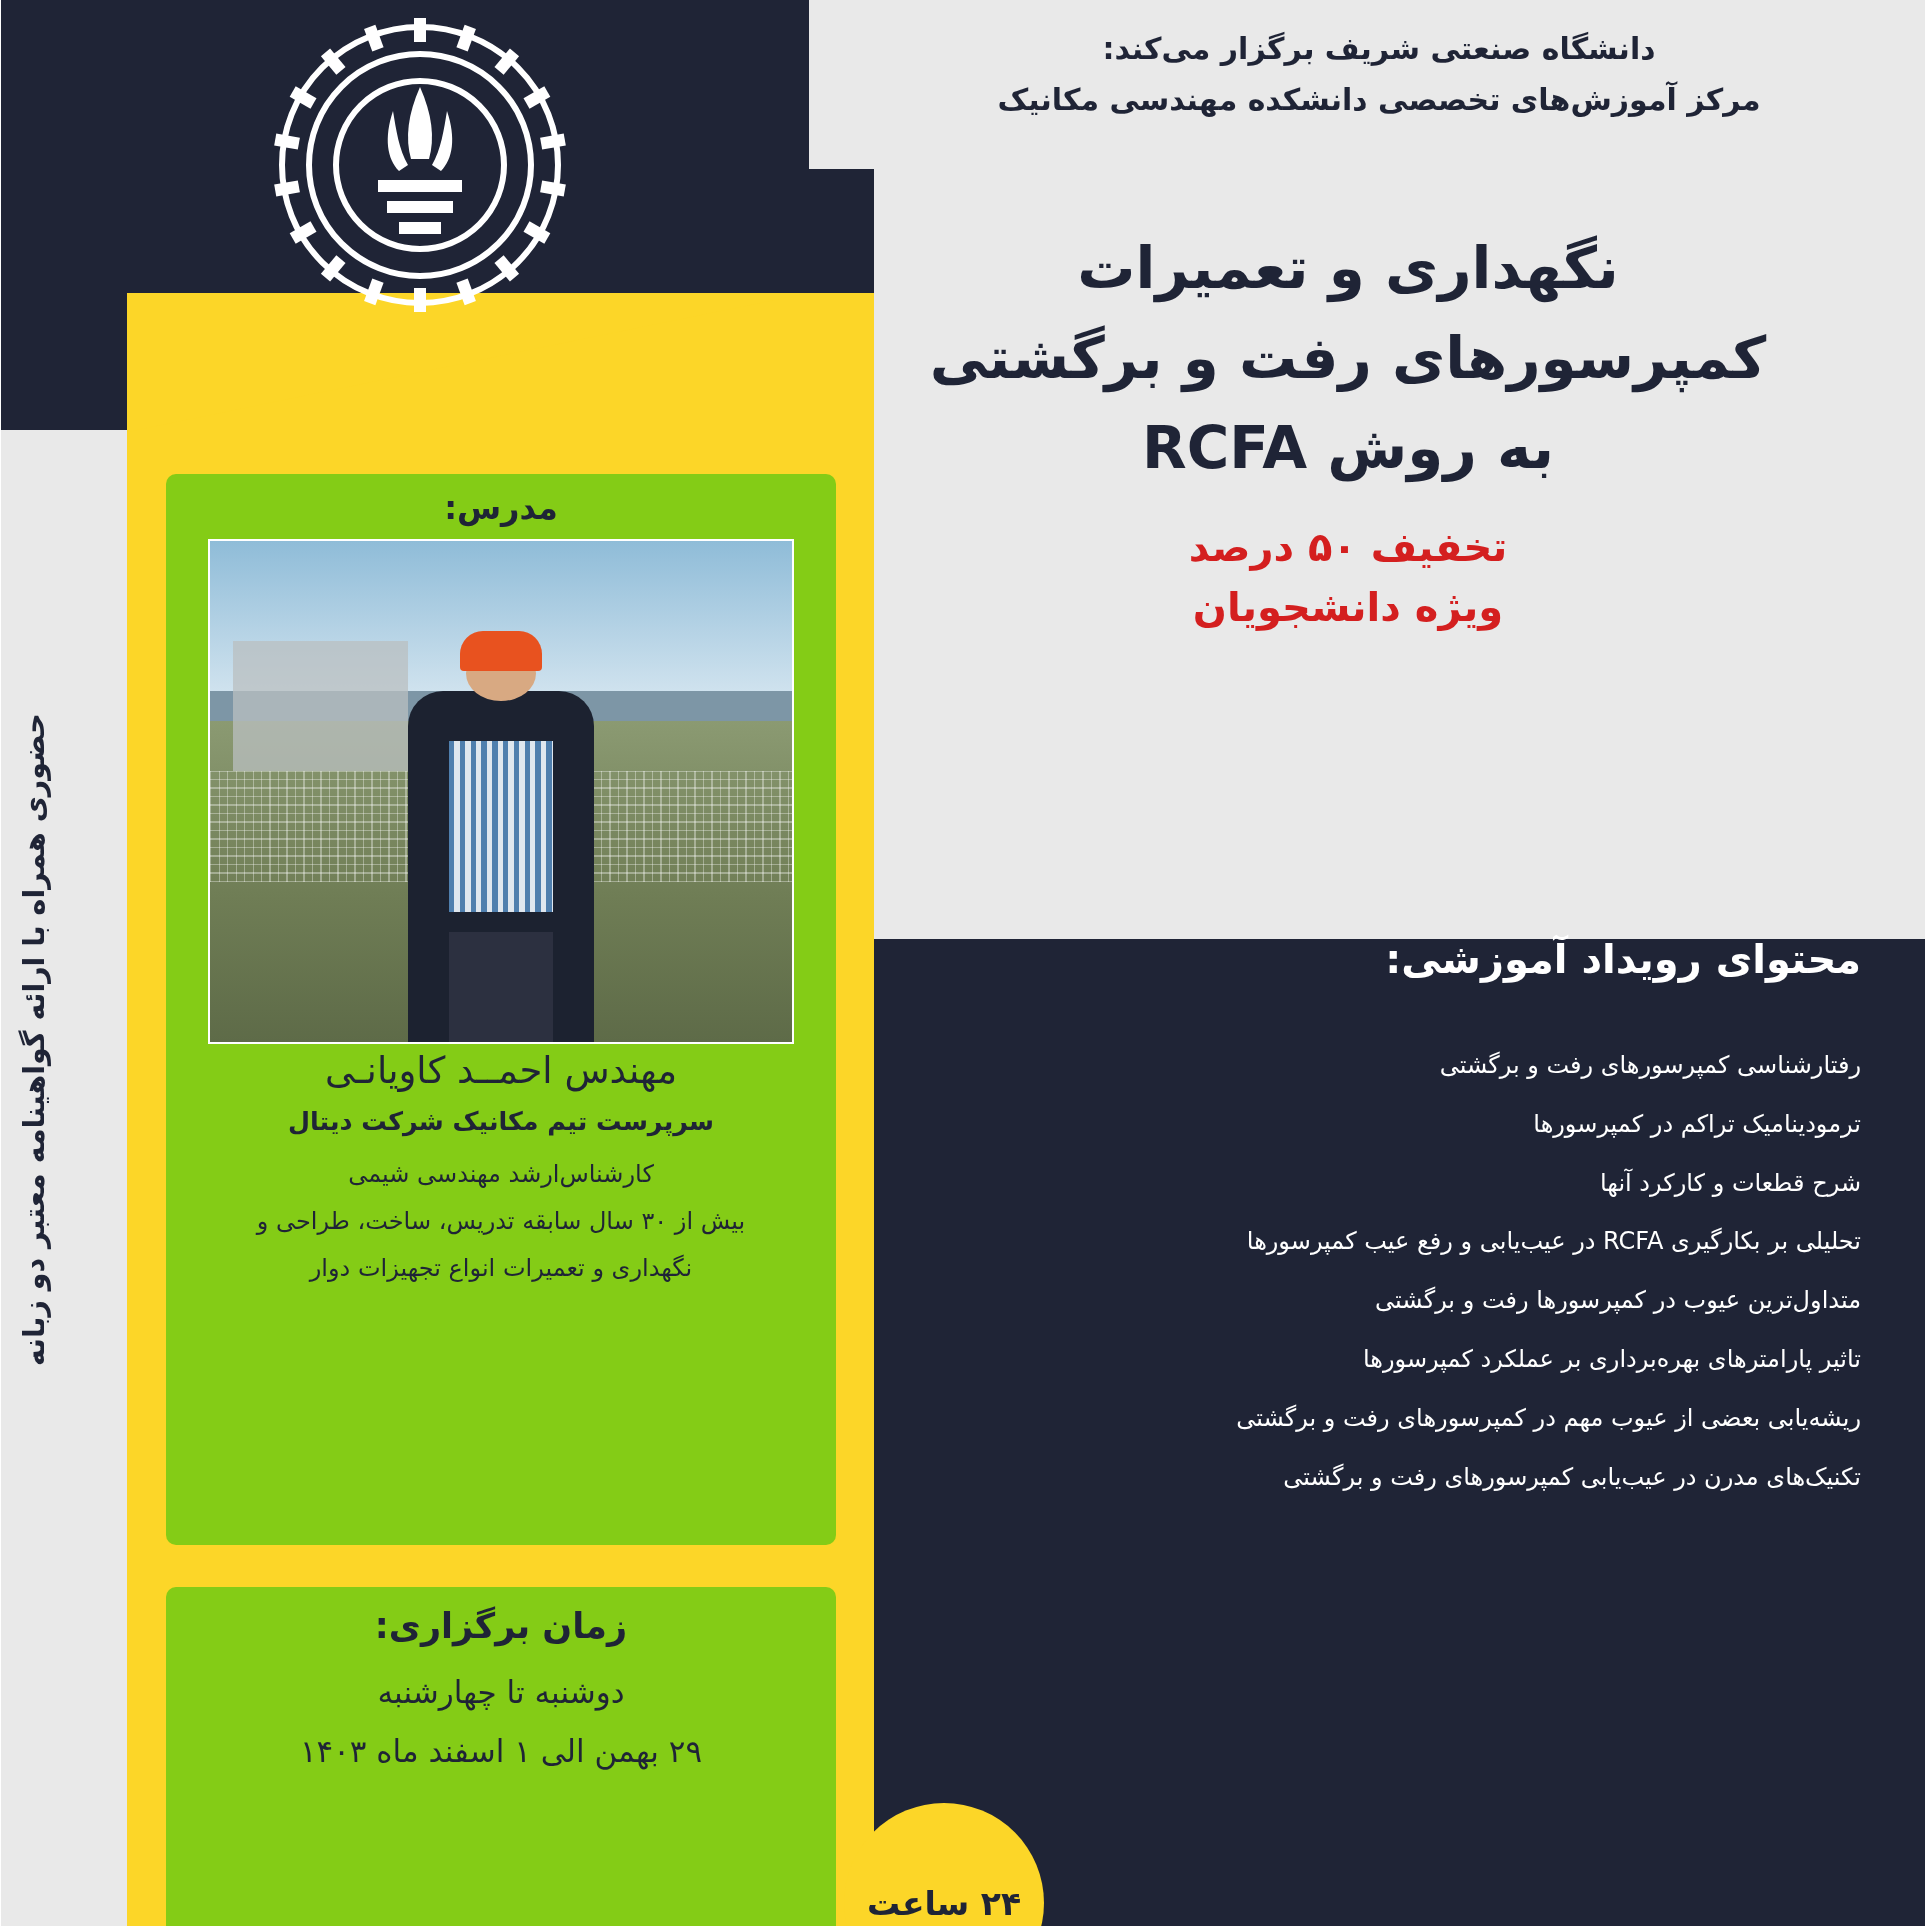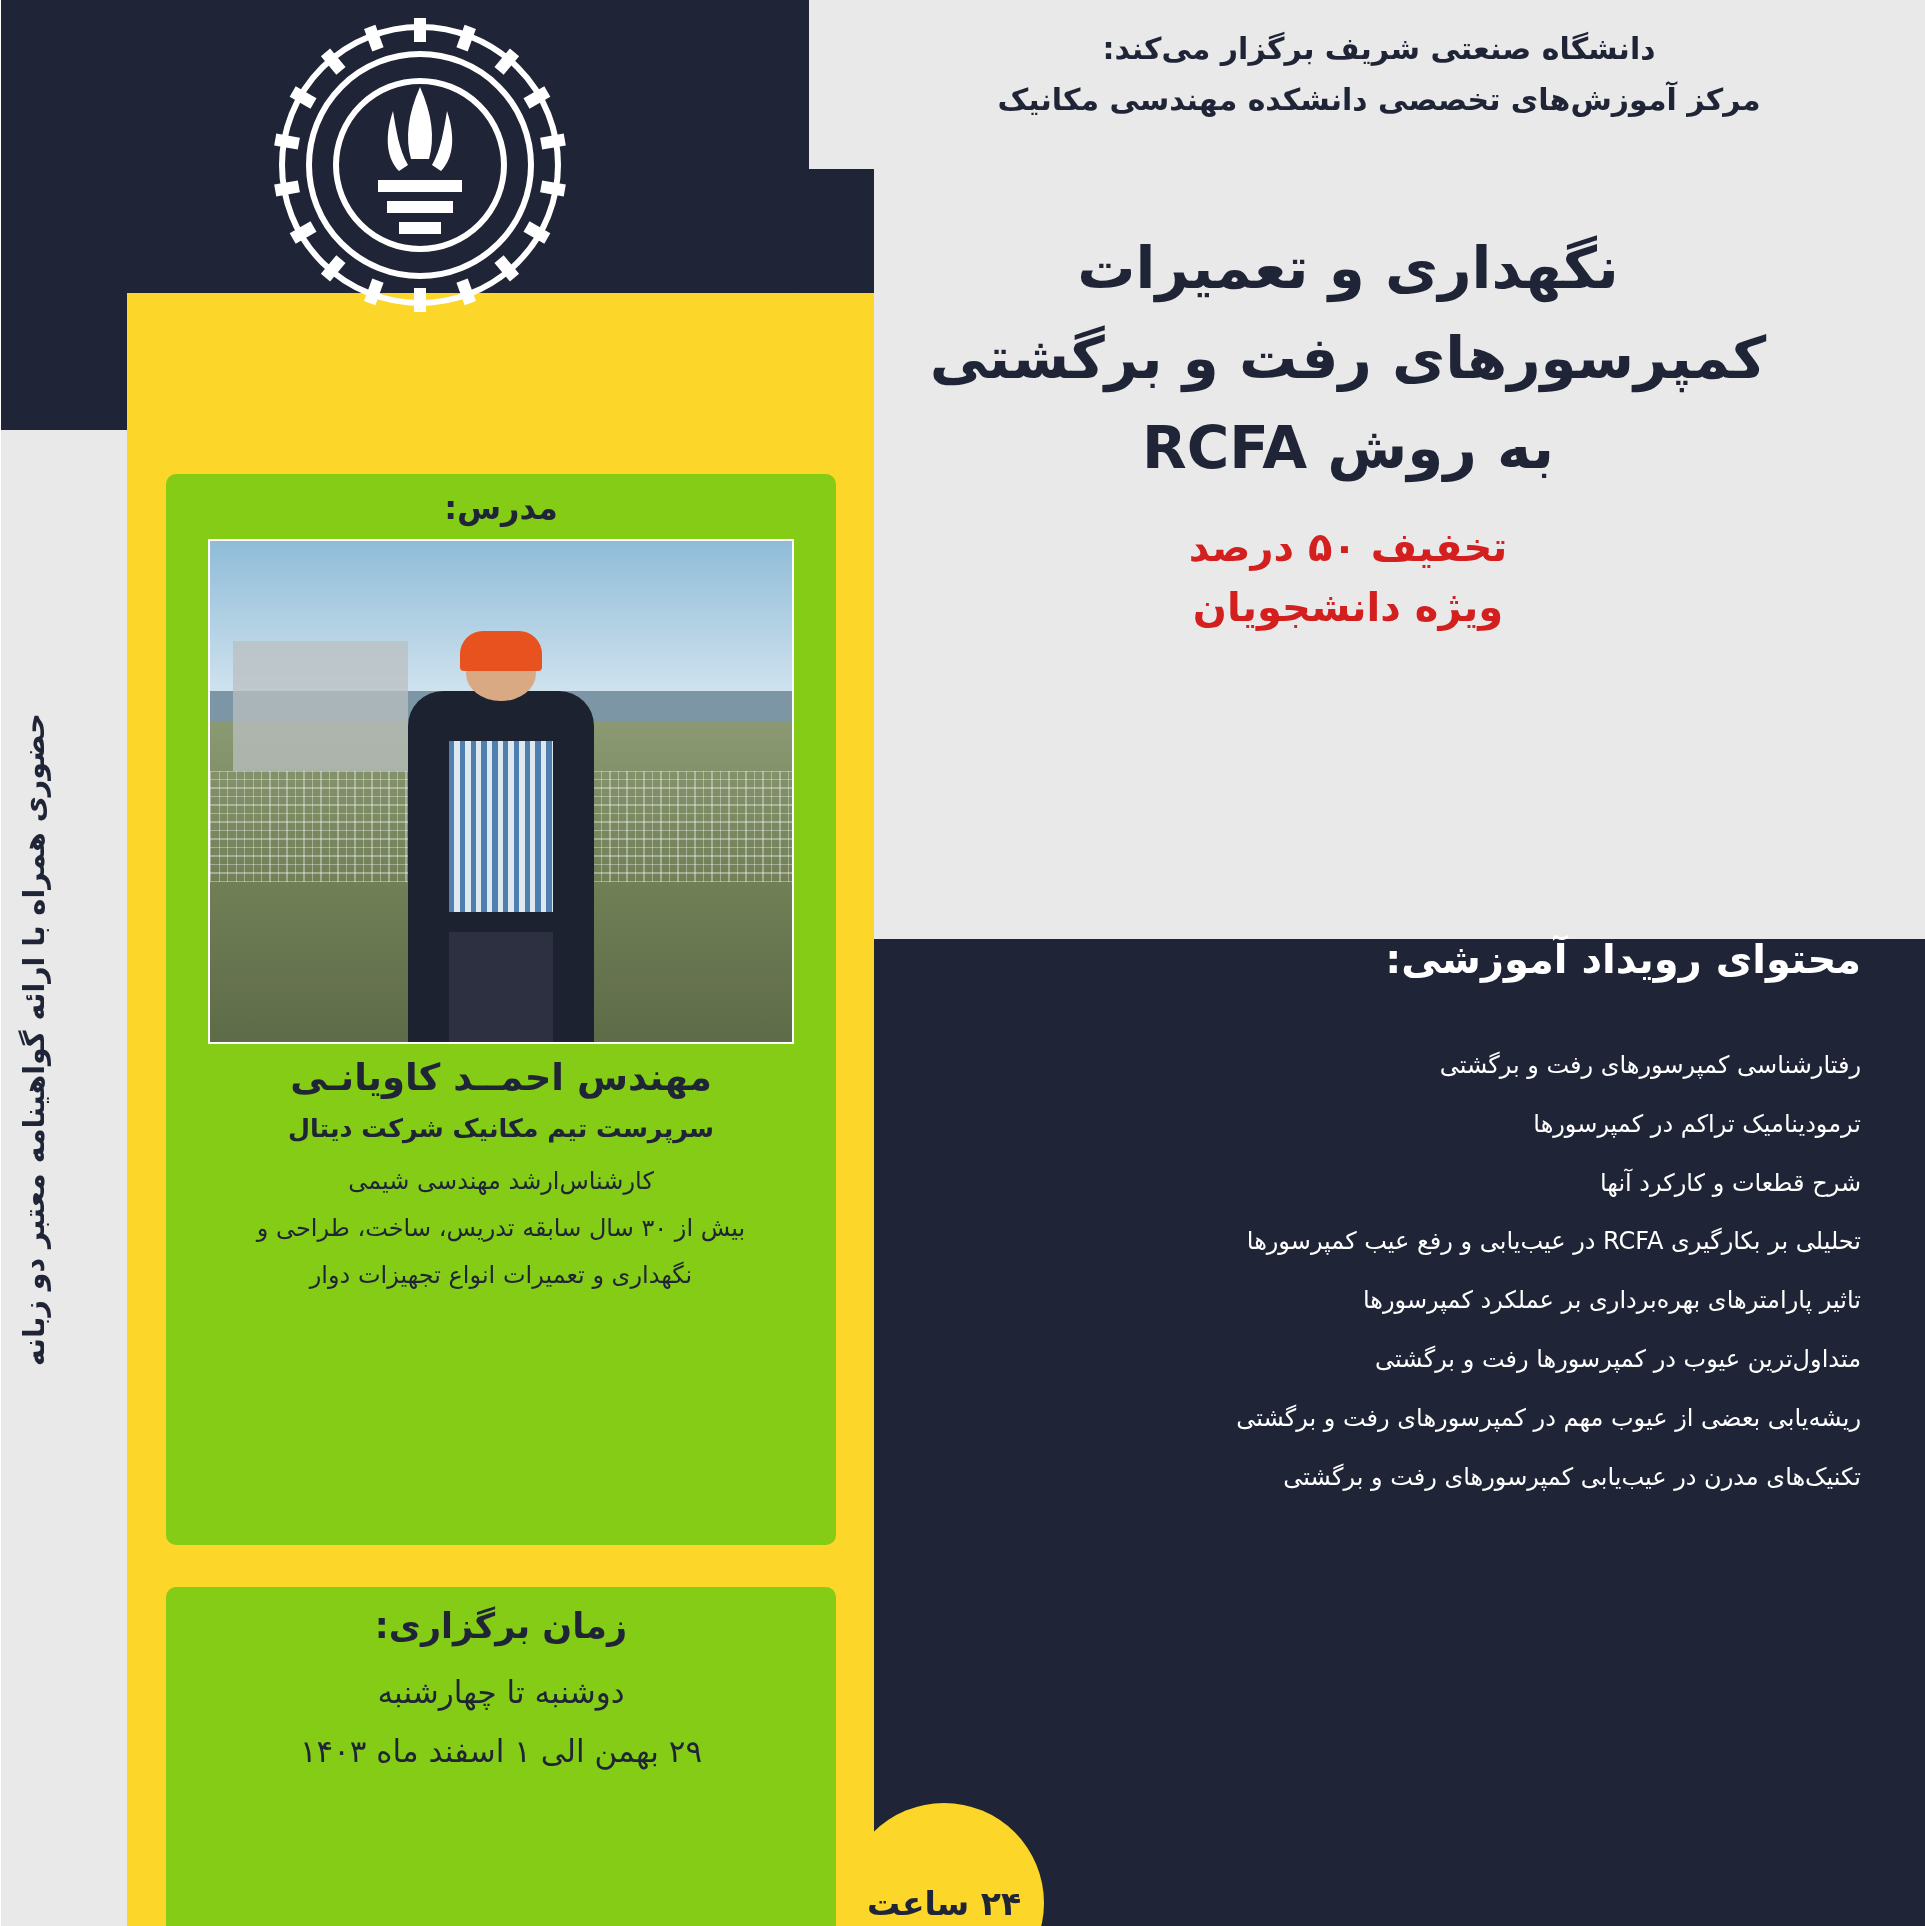--- a/index.html
+++ b/index.html
@@ -172,23 +172,23 @@
                 repeating-linear-gradient(0deg,rgba(0,0,0,.12) 0 5.4px,transparent 5.4px 10.8px);
   }
   .photo .person-head { position:absolute; left:44%; top:21%; width:12%; height:11%;
     background:#d8a982; border-radius:50%; }
   .photo .helmet { position:absolute; left:43%; top:18%; width:14%; height:8%;
     background:#e8521f; border-radius:23px 23px 3.9px 3.9px; }
   .photo .legs { position:absolute; left:41%; top:78%; width:18%; height:22%;
     background:#2c3040; }
 
   .name {
-    margin-top: 12px;
+    margin-top: 5px;
     font-size: 37px;
-    font-weight: bold;
+    font-weight: normal;
     color: #1f2436;
     letter-spacing: 0.8px;
   }
   .role {
     margin-top: 14px;
     font-size: 25.4px;
     font-weight: bold;
     color: #1f2436;
   }
   .bio {
@@ -349,22 +349,22 @@
     <div class="date-line">دوشنبه تا چهارشنبه</div>
     <div class="date-line">۲۹ بهمن الی ۱ اسفند ماه ۱۴۰۳</div>
   </div>
 
   <div class="content-head">محتوای رویداد آموزشی:</div>
   <ul class="content-list">
     <li>رفتارشناسی کمپرسورهای رفت و برگشتی</li>
     <li>ترمودینامیک تراکم در کمپرسورها</li>
     <li>شرح قطعات و کارکرد آنها</li>
     <li>تحلیلی بر بکارگیری RCFA در عیب‌یابی و رفع عیب کمپرسورها</li>
+    <li>متداول‌ترین عیوب در کمپرسورها رفت و برگشتی</li>
     <li>تاثیر پارامترهای بهره‌برداری بر عملکرد کمپرسورها</li>
-    <li>متداول‌ترین عیوب در کمپرسورها رفت و برگشتی</li>
     <li>ریشه‌یابی بعضی از عیوب مهم در کمپرسورهای رفت و برگشتی</li>
     <li>تکنیک‌های مدرن در عیب‌یابی کمپرسورهای رفت و برگشتی</li>
   </ul>
 
   <div class="hours-badge">۲۴ ساعت</div>
 
 </div>
 
 
 </body></html>

